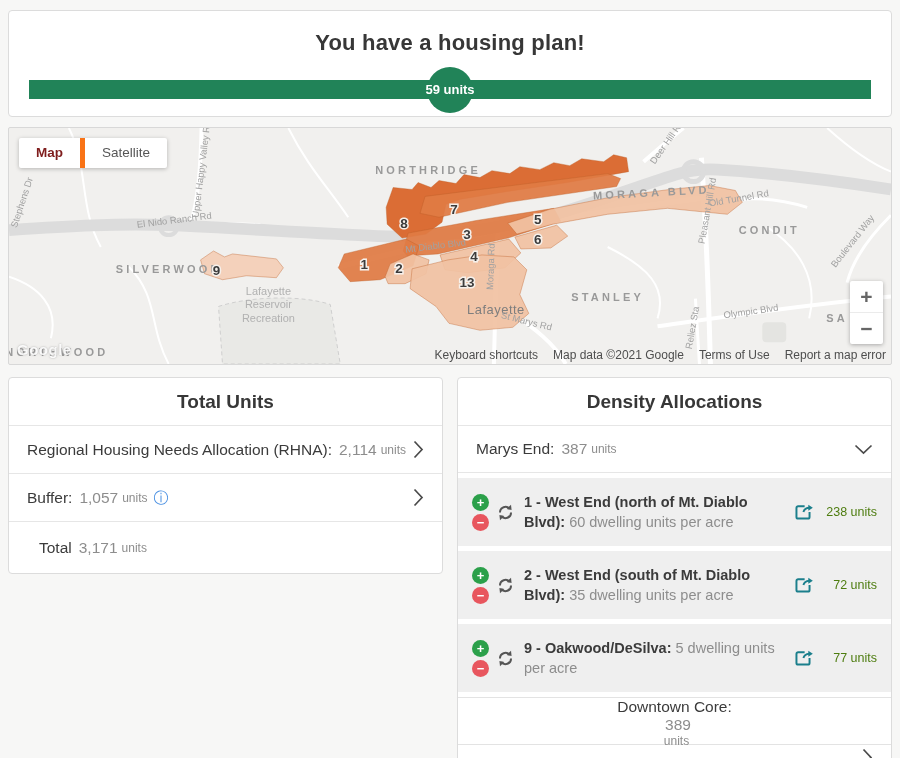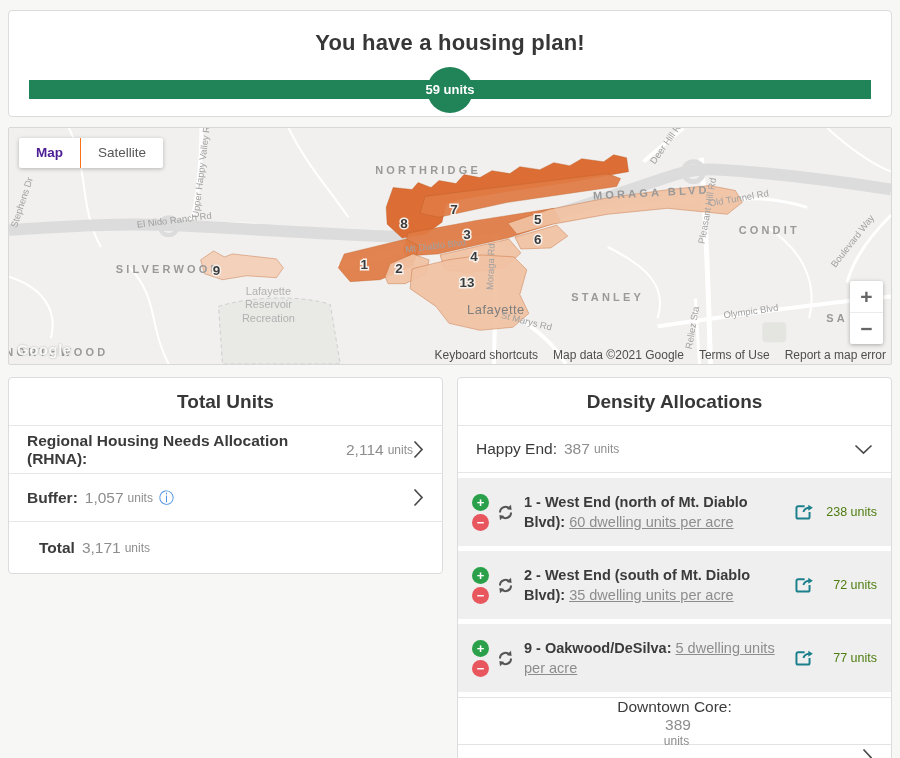--- a/index.html
+++ b/index.html
@@ -23,55 +23,55 @@
   #map-svg text{text-anchor:middle;}
   .area{font-size:11px;letter-spacing:3.2px;font-weight:600;fill:#999;}
   .town{font-size:13px;letter-spacing:.5px;fill:#7e7e7e;}
   .park{font-size:11px;fill:#b1b1b1;}
   .road{font-size:9.5px;fill:#a1a1a1;}
   .rnum{font-size:13.5px;font-weight:bold;fill:#3c3c3c;paint-order:stroke;stroke:#f6f1ec;stroke-width:3px;}
   .region{stroke:rgba(190,95,40,.55);stroke-width:.7;fill-opacity:.93;}
   #map-toggle{position:absolute;left:10px;top:10px;display:flex;background:#fff;border-radius:2px;
               box-shadow:0 1px 4px rgba(0,0,0,.25);z-index:3;}
   .tbtn{padding:0 17px;font-size:13.5px;line-height:30px;height:30px;cursor:pointer;}
-  .tbtn.sel{font-weight:bold;color:#4c1d95;border-right:1px solid #f97316;}
+  .tbtn.sel{font-weight:bold;color:#7f1d1d;border-right:5px solid #f97316;}
   .tbtn.uns{color:#565656;}
   #zoomctl{position:absolute;right:8px;bottom:20px;width:33px;background:#fff;border-radius:2px;
            box-shadow:0 1px 4px rgba(0,0,0,.3);z-index:3;text-align:center;}
   .zbtn{height:31px;line-height:31px;font-size:21px;color:#666;cursor:pointer;font-weight:bold;}
   .zbtn+.zbtn{border-top:1px solid #ebebeb;}
   #google{position:absolute;left:8px;bottom:6px;z-index:2;font-size:15px;font-weight:bold;
           color:rgba(255,255,255,.92);text-shadow:0 0 2px rgba(120,120,120,.6);letter-spacing:.5px;}
   #attr{position:absolute;right:5px;bottom:2px;z-index:3;display:flex;gap:15px;font-size:12px;color:#4e4e4e;}
 
   
   #left-card{position:absolute;left:8px;top:377px;width:435px;}
   #right-card{position:absolute;left:457px;top:377px;width:435px;height:460px;overflow:hidden;}
   .panel-h{font-size:19px;font-weight:bold;text-align:center;padding:13px 0 12px;
            border-bottom:1px solid #e6e6e6;color:#373737;}
   .trow{display:flex;align-items:center;padding:0 18px;height:47px;font-size:15.5px;border-bottom:1px solid #e6e6e6;}
-  .trow .lbl{font-weight:bold;}
+  .trow .lbl{font-weight:normal;}
   .num{color:#8d8d8d;margin-left:7px;}
   .unit{color:#8d8d8d;font-size:12px;margin-left:4px;}
   .chev{margin-left:auto;flex:none;display:flex;align-items:center;}
   .total-row{border-bottom:none;height:51px;padding-left:30px;}
   .info{color:#4a90e2;font-size:15px;margin-left:6px;line-height:1;}
   .drow{display:flex;align-items:center;padding:0 18px;height:46px;font-size:15.5px;}
   .drow.bline{border-bottom:1px solid #e6e6e6;}
   .drow.tline{border-top:1px solid #e3e3e3;}
   .subrow{background:#efefef;display:flex;align-items:center;padding:9px 14px;margin-top:5px;min-height:50px;}
   .pm{display:flex;flex-direction:column;gap:3px;flex:none;}
   .cbtn{width:17px;height:17px;border-radius:50%;color:#fff;font-size:13px;font-weight:bold;
         line-height:17px;text-align:center;cursor:pointer;}
   .plus{background:#2ba04a;}
   .minus{background:#e8565e;}
   .refresh{flex:none;margin:0 9px 0 7px;display:flex;align-items:center;cursor:pointer;}
   .sub-text{flex:1;font-size:14.5px;line-height:1.4;padding-right:6px;max-width:272px;}
   .sub-text .lbl{font-weight:bold;}
-  .sub-text .val{color:#8d8d8d;text-decoration:underline;}
+  .sub-text .val{color:#8d8d8d;}
   .share{flex:none;margin-left:auto;display:flex;align-items:center;cursor:pointer;}
   .sub-units{flex:none;width:64px;text-align:right;color:#4d7c0f;font-size:12.5px;}
 </style>
 </head>
 <body>
 
 <div id="banner" class="card">
   <h1>You have a housing plan!</h1>
   <div id="progress">
     <div id="badge"></div>
@@ -206,21 +206,21 @@
     <span class="lbl">Total</span>
     <span class="num">3,171</span>
     <span class="unit">units</span>
   </div>
 </div>
 
 <div id="right-card" class="card">
   <div class="panel-h">Density Allocations</div>
 
   <div class="drow bline">
-    <span class="lbl">Happy End:</span>
+    <span class="lbl">Marys End:</span>
     <span class="num">387</span>
     <span class="unit">units</span>
     <span class="chev">
       <svg width="19" height="11" viewBox="0 0 19 11">
           <polyline points="1.5,1.5 9.5,9 17.5,1.5" fill="none" stroke="#4a4a4a" stroke-width="1.7"></polyline>
         </svg>
     </span>
   </div>
 
   <div class="subrow">

